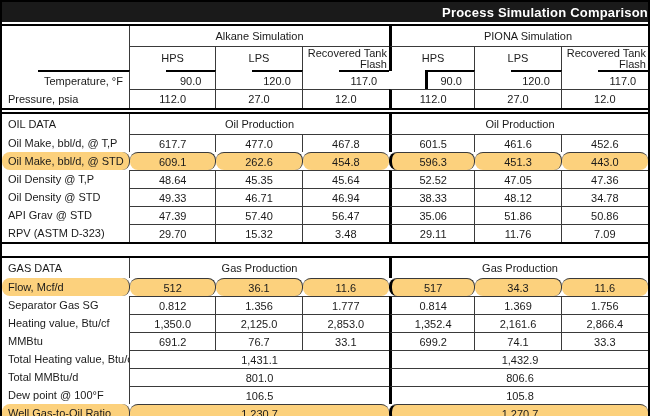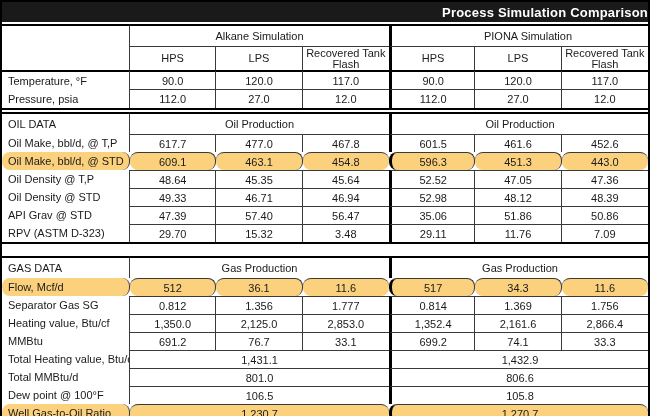--- a/index.html
+++ b/index.html
@@ -34,27 +34,27 @@
     display:flex; align-items:center; justify-content:center;
     font-size:11px; line-height:12px; overflow:hidden;
     white-space:nowrap;
   }
   .lbl {
     justify-content:flex-start; padding:0 4px 0 6px;
     border-right:1px solid var(--thin);
   }
   .vr   { border-right:1px solid var(--thin); }
   .divL { border-left:3px solid var(--thick); }
-  .sub  { white-space:normal; text-align:center; line-height:11.5px; padding:12px 2px; }
+  .sub  { white-space:normal; text-align:right; line-height:11.5px; padding:12px 2px; }
   .sp3  { grid-column:span 3; }
   .corner { grid-row:1 / span 2; grid-column:1; }
   .gt-a { grid-row:1; grid-column:2 / span 3; }
   .gt-p { grid-row:1; grid-column:5 / span 3;padding-left:16px; }
   .ht > .cell:not(.lbl) { border-top:1px solid var(--thin); }
-  .thick > .cell { border-top:2px solid var(--thick); }
+  .thick > .cell { border-top:2px solid var(--thick);margin-left:36px; }
   .hl > .cell { background:var(--hl);border-radius:8px; }
 </style>
 </head>
 <body>
 
 <div id="table-wrap">
 
   <div id="title-bar" style="background: rgb(26, 26, 26); color: rgb(255, 255, 255);">
     <span>Process Simulation Comparison</span>
   </div>
@@ -107,21 +107,21 @@
       <div class="cell vr">477.0</div>
       <div class="cell">467.8</div>
       <div class="cell vr divL">601.5</div>
       <div class="cell vr">461.6</div>
       <div class="cell">452.6</div>
     </div>
 
     <div class="row ht hl">
       <div class="cell lbl">Oil Make, bbl/d, @ STD</div>
       <div class="cell vr">609.1</div>
-      <div class="cell vr">463.1</div>
+      <div class="cell vr">262.6</div>
       <div class="cell">454.8</div>
       <div class="cell vr divL">596.3</div>
       <div class="cell vr">451.3</div>
       <div class="cell">443.0</div>
     </div>
 
     <div class="row ht">
       <div class="cell lbl">Oil Density @ T,P</div>
       <div class="cell vr">48.64</div>
       <div class="cell vr">45.35</div>
@@ -129,23 +129,23 @@
       <div class="cell vr divL">52.52</div>
       <div class="cell vr">47.05</div>
       <div class="cell">47.36</div>
     </div>
 
     <div class="row ht">
       <div class="cell lbl">Oil Density @ STD</div>
       <div class="cell vr">49.33</div>
       <div class="cell vr">46.71</div>
       <div class="cell">46.94</div>
-      <div class="cell vr divL">52.98</div>
+      <div class="cell vr divL">38.33</div>
       <div class="cell vr">48.12</div>
-      <div class="cell">48.39</div>
+      <div class="cell">34.78</div>
     </div>
 
     <div class="row ht">
       <div class="cell lbl">API Grav @ STD</div>
       <div class="cell vr">47.39</div>
       <div class="cell vr">57.40</div>
       <div class="cell">56.47</div>
       <div class="cell vr divL">35.06</div>
       <div class="cell vr">51.86</div>
       <div class="cell">50.86</div>

